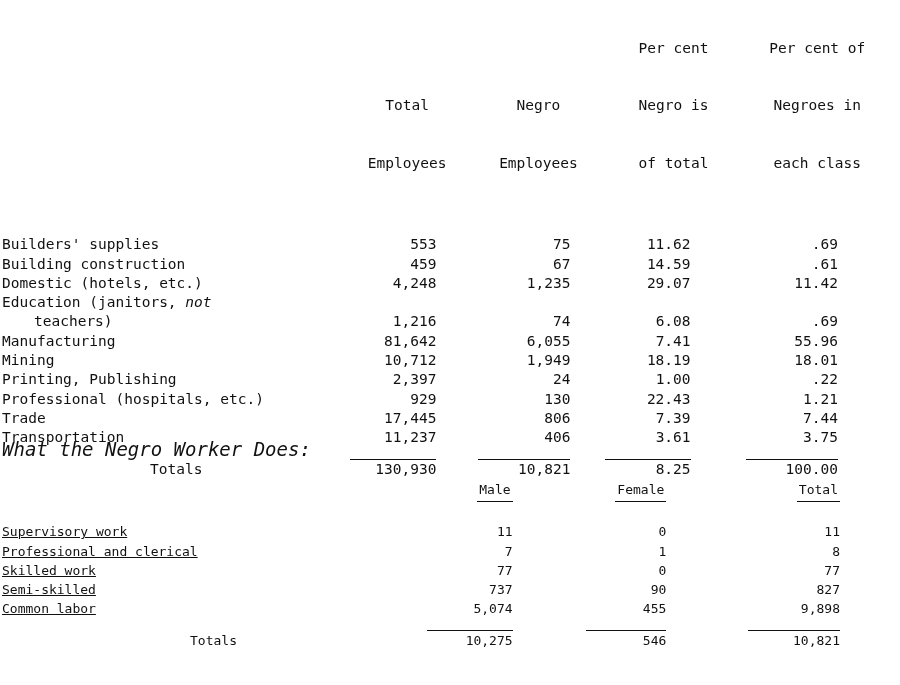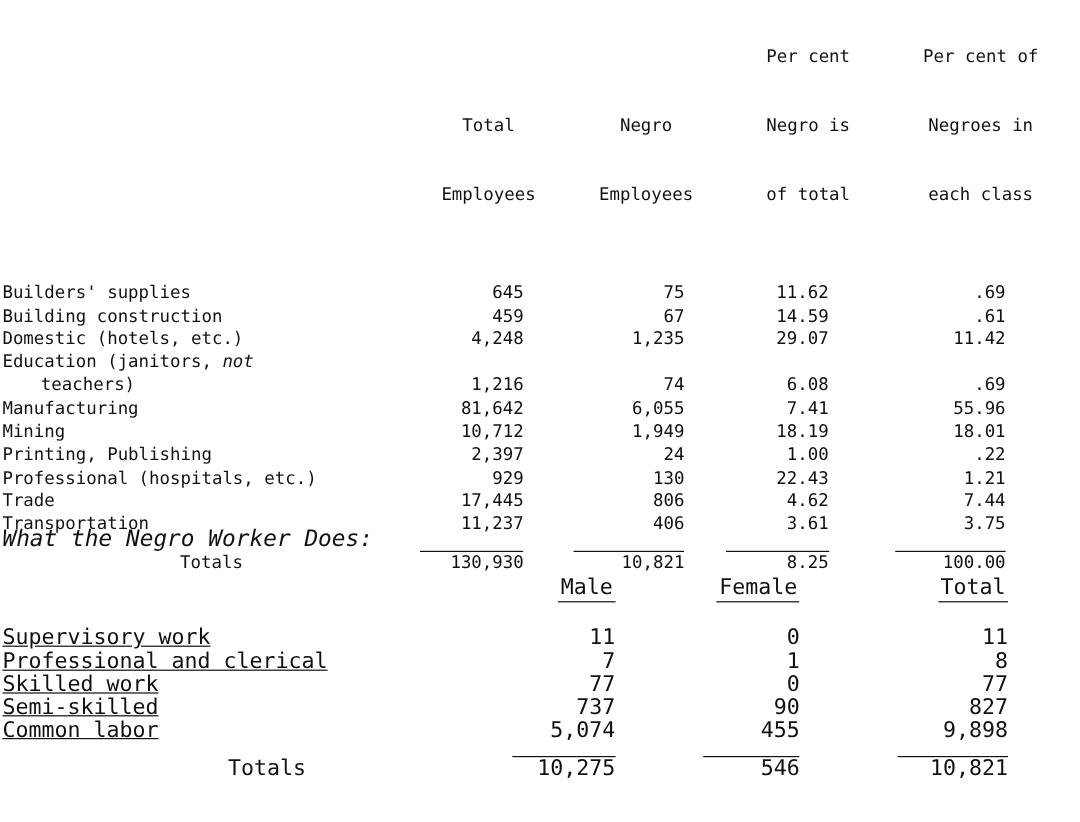--- a/index.html
+++ b/index.html
@@ -97,21 +97,21 @@
   table.t2 {
     border-collapse: collapse;
     position: absolute;
     left: 0px;
     top: 480px;
     width: 884px;
   }
   table.t2 td {
     padding: 0;
     vertical-align: bottom;
-    font-size: 18px;
+    font-size: 13px;
     line-height: 19.3px;
     white-space: pre;
   }
   .b-label { width: 400px; text-align: left; padding-left: 2px !important; text-decoration: underline; }
   .b-num { text-align: right; }
   .bw1 { width: 150px; }
   .bw2 { width: 150px; }
   .bw3 { width: 184px; }
   .bpad1 { padding-right: 38px !important; }
   .bpad2 { padding-right: 34px !important; }
@@ -164,21 +164,21 @@
         <td class="hdrcell hdr-ind-4">
           <span class="hdrline">Per cent of</span>
           <span class="hdrline">Negroes in</span>
           <span class="hdrline">each class</span>
         </td>
       </tr>
     </thead>
     <tbody>
       <tr class="row-gap-top">
         <td class="c-label">Builders' supplies</td>
-        <td class="c-num pad-right-1">645</td>
+        <td class="c-num pad-right-1">553</td>
         <td class="c-num pad-right-2">75</td>
         <td class="c-num pad-right-3">11.62</td>
         <td class="c-num pad-right-4">.69</td>
       </tr>
       <tr>
         <td class="c-label">Building construction</td>
         <td class="c-num pad-right-1">459</td>
         <td class="c-num pad-right-2">67</td>
         <td class="c-num pad-right-3">14.59</td>
         <td class="c-num pad-right-4">.61</td>
@@ -229,21 +229,21 @@
         <td class="c-label">Professional (hospitals, etc.)</td>
         <td class="c-num pad-right-1">929</td>
         <td class="c-num pad-right-2">130</td>
         <td class="c-num pad-right-3">22.43</td>
         <td class="c-num pad-right-4">1.21</td>
       </tr>
       <tr>
         <td class="c-label">Trade</td>
         <td class="c-num pad-right-1">17,445</td>
         <td class="c-num pad-right-2">806</td>
-        <td class="c-num pad-right-3">4.62</td>
+        <td class="c-num pad-right-3">7.39</td>
         <td class="c-num pad-right-4">7.44</td>
       </tr>
       <tr>
         <td class="c-label">Transportation</td>
         <td class="c-num pad-right-1">11,237</td>
         <td class="c-num pad-right-2">406</td>
         <td class="c-num pad-right-3">3.61</td>
         <td class="c-num pad-right-4">3.75</td>
       </tr>
       <tr class="rulerow">

